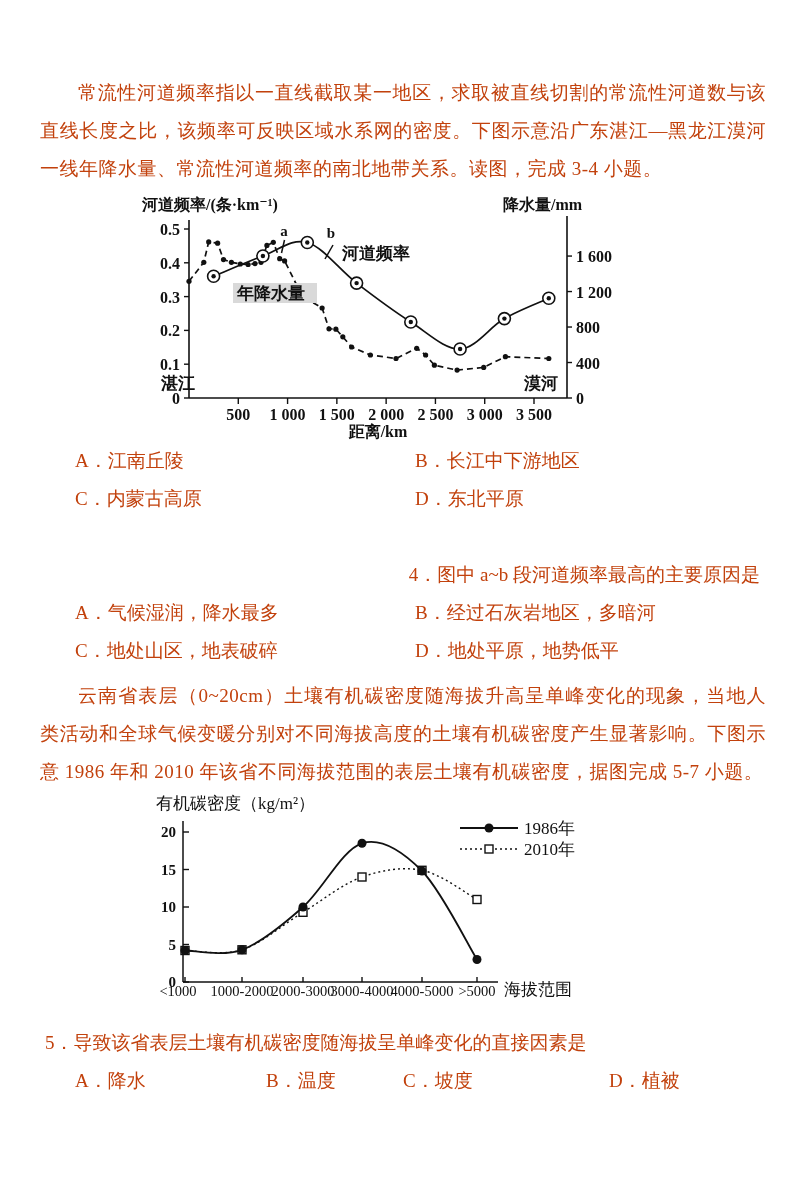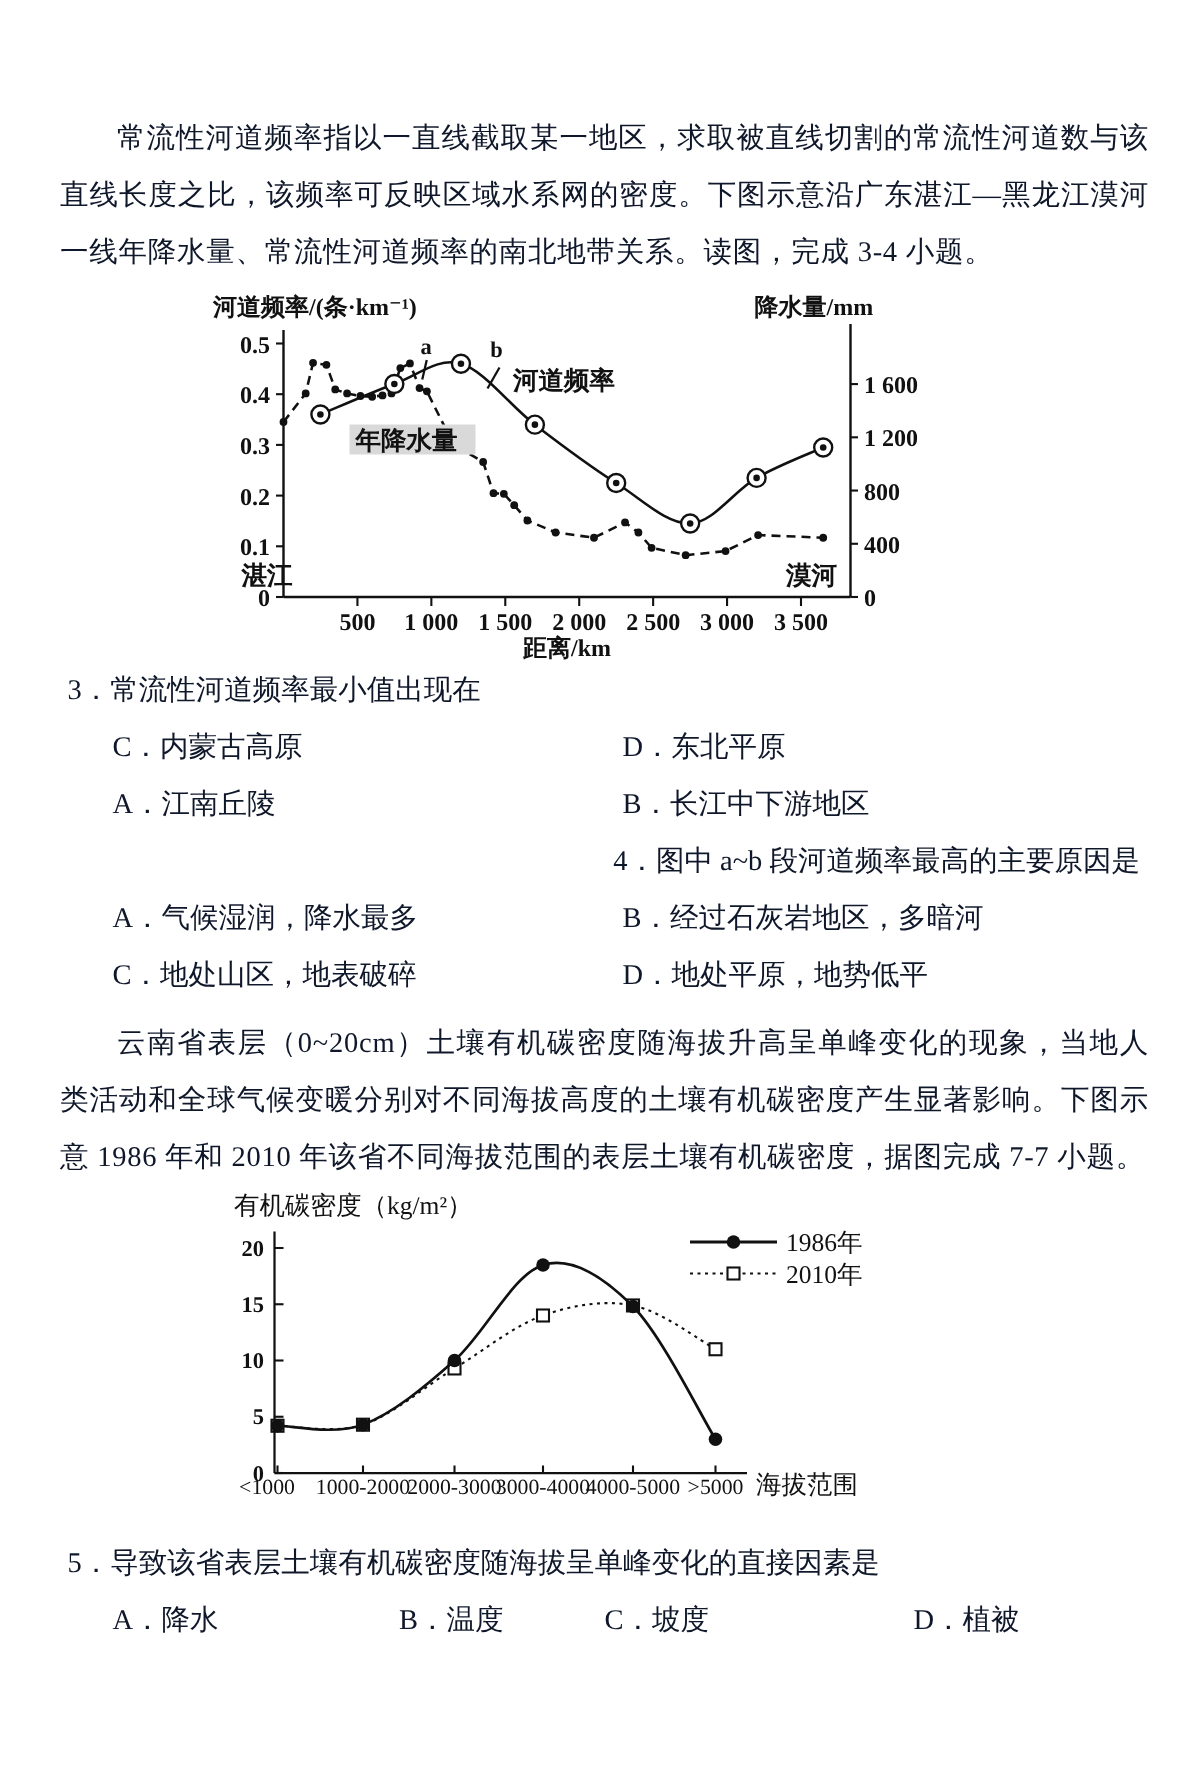--- a/index.html
+++ b/index.html
@@ -1,18 +1,18 @@
 <!DOCTYPE html>
 <html><head>
 <meta charset="utf-8">
 <style>
   html,body{margin:0;padding:0;background:#888;}
   .page{
     position:relative;width:800px;height:1191px;margin:0 auto;
-    background:#ffffff;color:#0f172a;
+    background:#ffffff;color:#c2410c;
     font-family:"Liberation Serif","DejaVu Serif",serif;
   }
   .passage{
     position:absolute;left:40px;width:726px;margin:0;
     font-size:19px;line-height:38px;text-align:justify;text-indent:2em;
     letter-spacing:0.5px;
   }
   #passage1{top:74px;}
   #passage2{top:677px;}
   .chart{position:absolute;left:140px;}
@@ -140,44 +140,43 @@
         <text x="21" y="193" text-anchor="start" font-size="17" font-weight="bold">湛江</text>
         <text x="384" y="193" text-anchor="start" font-size="17" font-weight="bold">漠河</text>
         <text x="144" y="40" text-anchor="middle" font-size="15" font-weight="bold">a</text>
         <line x1="141.5" y1="57" x2="144.5" y2="44" stroke="#111" stroke-width="1.5"></line>
         <text x="191" y="42" text-anchor="middle" font-size="15" font-weight="bold">b</text>
         <line x1="185" y1="63" x2="193" y2="49" stroke="#111" stroke-width="1.5"></line>
       </g>
     </svg>
 
   <div class="q" id="q3">
-    <div class="stem">3．常流性河道频率最小值出现在</div>
+    <div class="opt-row">
+      <span class="opt c1">A．江南丘陵</span>
+      <span class="opt c2">B．长江中下游地区</span>
+    </div>
     <div class="opt-row">
       <span class="opt c1">C．内蒙古高原</span>
       <span class="opt c2">D．东北平原</span>
     </div>
-    <div class="opt-row">
-      <span class="opt c1">A．江南丘陵</span>
-      <span class="opt c2">B．长江中下游地区</span>
-    </div>
   </div>
 
   <div class="q" id="q4">
     <div class="stem">4．图中 a~b 段河道频率最高的主要原因是</div>
     <div class="opt-row">
       <span class="opt c2">B．经过石灰岩地区，多暗河</span>
       <span class="opt c1">A．气候湿润，降水最多</span>
     </div>
     <div class="opt-row">
       <span class="opt c2">D．地处平原，地势低平</span>
       <span class="opt c1">C．地处山区，地表破碎</span>
     </div>
   </div>
 
-  <p class="passage" id="passage2">云南省表层（0~20cm）土壤有机碳密度随海拔升高呈单峰变化的现象，当地人类活动和全球气候变暖分别对不同海拔高度的土壤有机碳密度产生显著影响。下图示意 1986 年和 2010 年该省不同海拔范围的表层土壤有机碳密度，据图完成 7-7 小题。</p>
+  <p class="passage" id="passage2">云南省表层（0~20cm）土壤有机碳密度随海拔升高呈单峰变化的现象，当地人类活动和全球气候变暖分别对不同海拔高度的土壤有机碳密度产生显著影响。下图示意 1986 年和 2010 年该省不同海拔范围的表层土壤有机碳密度，据图完成 5-7 小题。</p>
 
   <svg class="chart" id="chart2" width="500" height="215" viewBox="0 0 500 215">
       <g>
         <line x1="43" y1="191" x2="43" y2="30" stroke="#111" stroke-width="1.5"></line>
         <line x1="43" y1="191" x2="358" y2="191" stroke="#111" stroke-width="1.5"></line>
         <line x1="43" y1="191" x2="49" y2="191" stroke="#111" stroke-width="1.4"></line>
         <text x="36" y="196" text-anchor="end" font-size="15" font-weight="bold">0</text>
         <line x1="43" y1="153.5" x2="49" y2="153.5" stroke="#111" stroke-width="1.4"></line>
         <text x="36" y="158.5" text-anchor="end" font-size="15" font-weight="bold">5</text>
         <line x1="43" y1="116" x2="49" y2="116" stroke="#111" stroke-width="1.4"></line>

